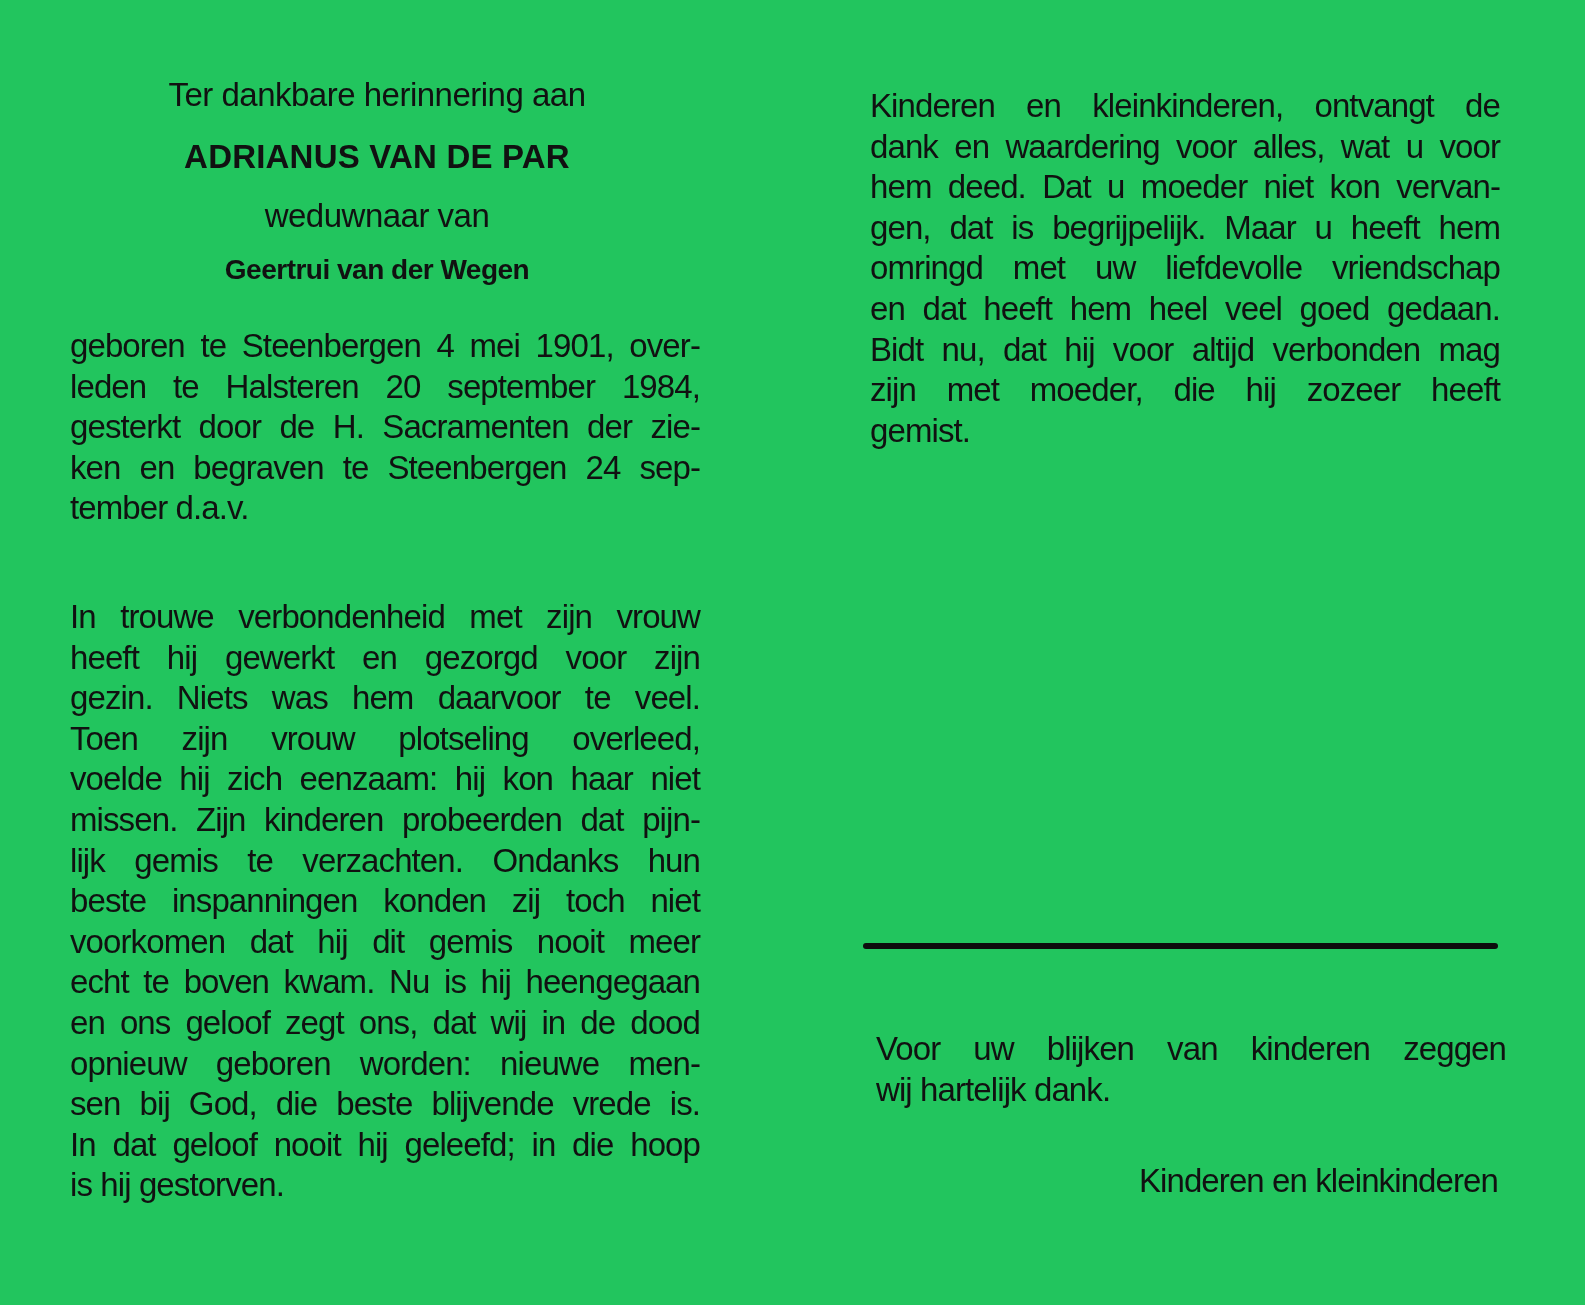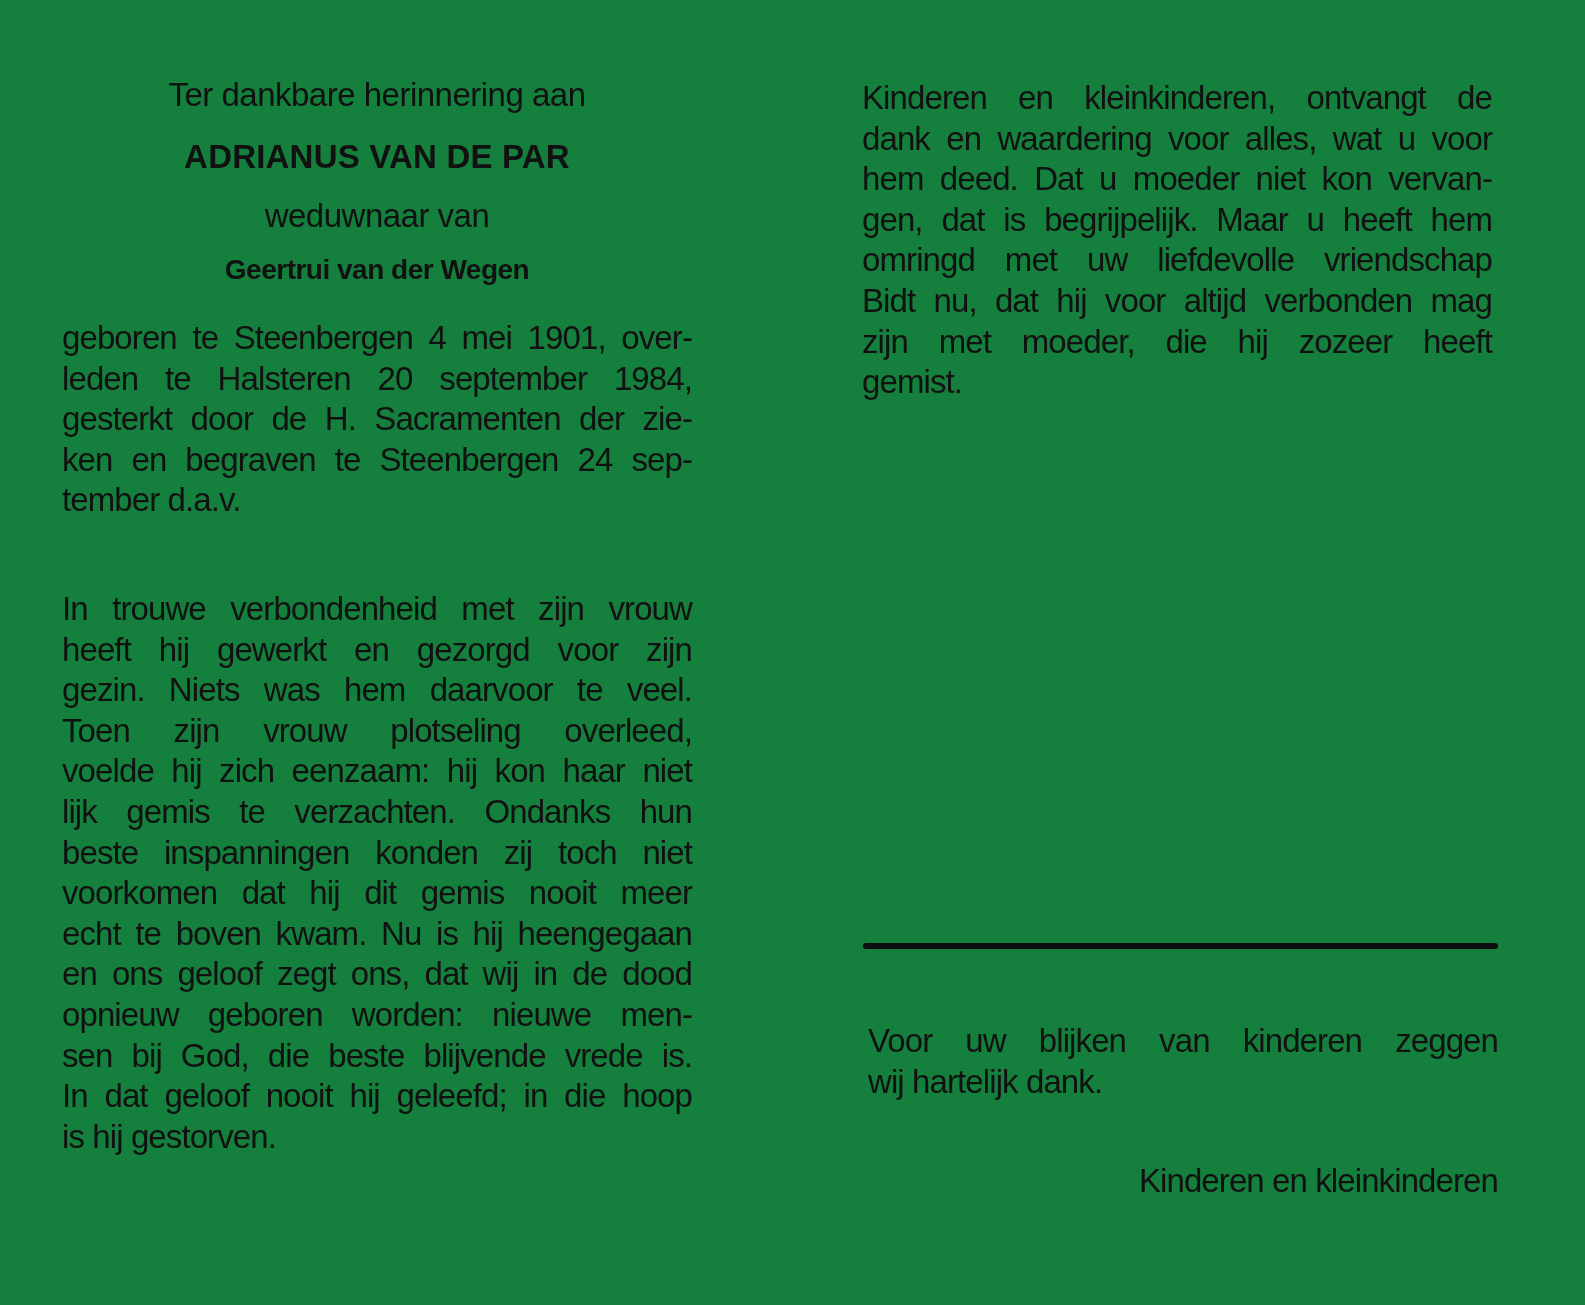--- a/index.html
+++ b/index.html
@@ -13,21 +13,21 @@
       position: relative;
       overflow: hidden;
       color: #111111;
       font-family: "Liberation Sans", sans-serif;
     }
     .card {
       position: absolute;
       top: 0; left: 0;
       width: 1585px;
       height: 1305px;
-      background: #15803d;
+      background: #22c55e;
     }
     .col {
       position: absolute;
       top: 0;
     }
     .col-left {
       left: 62px;
       width: 630px;
     }
     .col-right {
@@ -52,21 +52,21 @@
     }
     .relation { top: 197px; }
     .spouse-name {
       top: 254px;
       font-weight: bold;
       font-size: 28px;
     }
     .para {
       position: absolute;
       left: 0;
-      margin: 0;
+      margin: 8px;
       padding: 0;
     }
     .line {
       display: block;
       height: 40.6px;
       line-height: 40.6px;
       font-size: 33px;
       letter-spacing: -0.9px;
       white-space: nowrap;
       text-align: justify;
@@ -118,39 +118,41 @@
       <span class="line">ken en begraven te Steenbergen 24 sep-</span>
       <span class="line last">tember d.a.v.</span>
     </div>
 
     <div class="para tribute">
       <span class="line">In trouwe verbondenheid met zijn vrouw</span>
       <span class="line">heeft hij gewerkt en gezorgd voor zijn</span>
       <span class="line">gezin. Niets was hem daarvoor te veel.</span>
       <span class="line">Toen zijn vrouw plotseling overleed,</span>
       <span class="line">voelde hij zich eenzaam: hij kon haar niet</span>
+      <span class="line">missen. Zijn kinderen probeerden dat pijn-</span>
       <span class="line">lijk gemis te verzachten. Ondanks hun</span>
       <span class="line">beste inspanningen konden zij toch niet</span>
       <span class="line">voorkomen dat hij dit gemis nooit meer</span>
       <span class="line">echt te boven kwam. Nu is hij heengegaan</span>
       <span class="line">en ons geloof zegt ons, dat wij in de dood</span>
       <span class="line">opnieuw geboren worden: nieuwe men-</span>
       <span class="line">sen bij God, die beste blijvende vrede is.</span>
       <span class="line">In dat geloof nooit hij geleefd; in die hoop</span>
       <span class="line last">is hij gestorven.</span>
     </div>
   </div>
 
   <div class="col col-right">
     <div class="para thanks-children">
       <span class="line">Kinderen en kleinkinderen, ontvangt de</span>
       <span class="line">dank en waardering voor alles, wat u voor</span>
       <span class="line">hem deed. Dat u moeder niet kon vervan-</span>
       <span class="line">gen, dat is begrijpelijk. Maar u heeft hem</span>
       <span class="line">omringd met uw liefdevolle vriendschap</span>
+      <span class="line">en dat heeft hem heel veel goed gedaan.</span>
       <span class="line">Bidt nu, dat hij voor altijd verbonden mag</span>
       <span class="line">zijn met moeder, die hij zozeer heeft</span>
       <span class="line last">gemist.</span>
     </div>
 
     <div class="divider"></div>
 
     <div class="para condolence">
       <span class="line">Voor uw blijken van kinderen zeggen</span>
       <span class="line last">wij hartelijk dank.</span>

